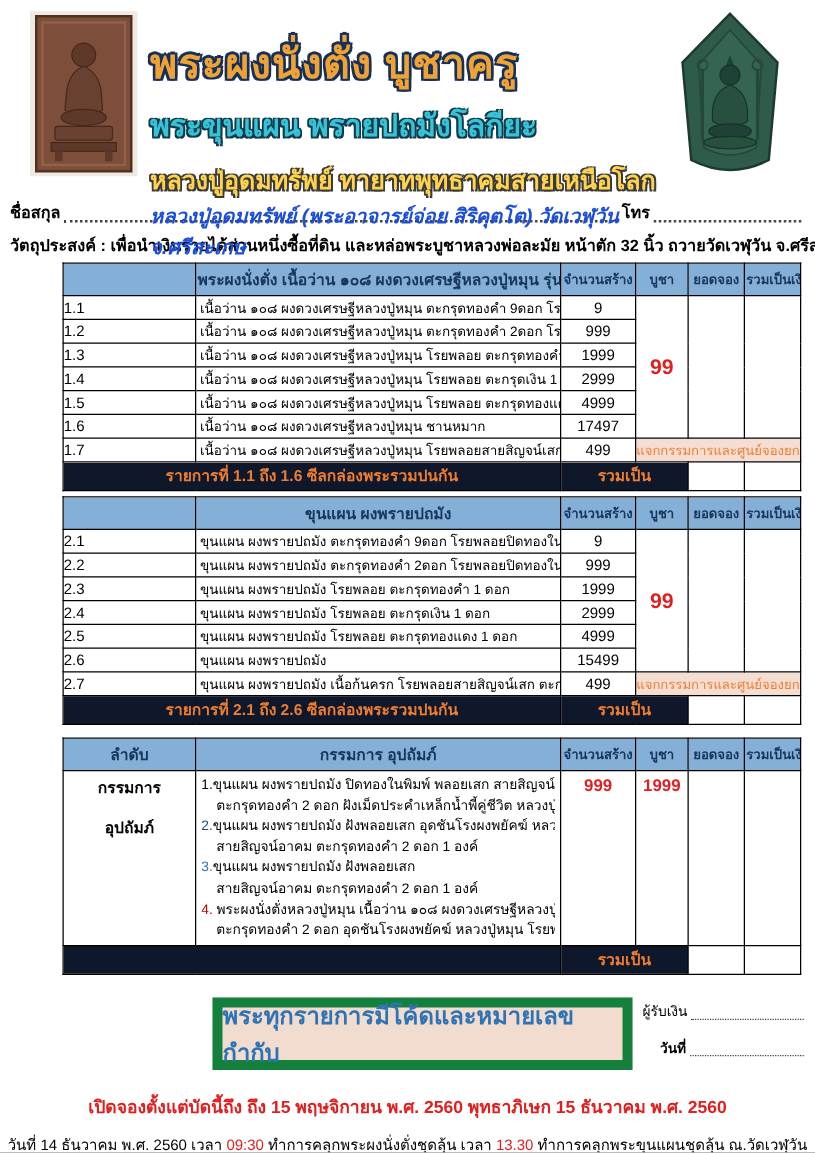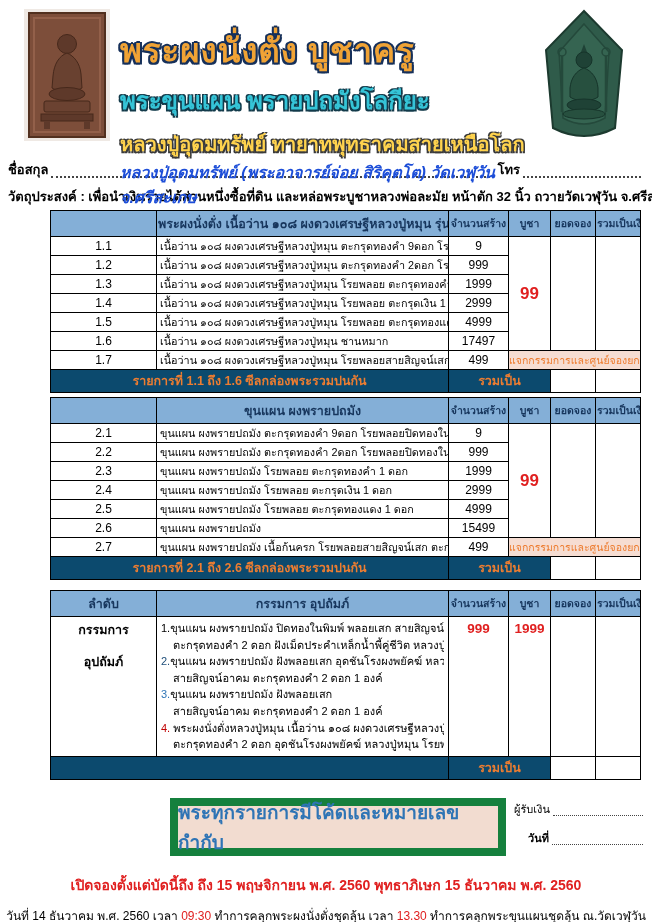--- a/index.html
+++ b/index.html
@@ -28,26 +28,26 @@
   
   .name-line { display:flex; align-items:flex-end; padding:2px 8px 0 8px; height:22px; font-size:13px; font-weight:bold; }
   .dots { flex:1; border-bottom:2px dotted #444; margin:0 3px 2px 3px; height:14px; }
   .dots.phone { max-width:118px; }
   .purpose { padding:6px 8px 2px 8px; font-size:13px; font-weight:bold; height:26px; white-space:nowrap; }
   
   table { border-collapse:collapse; margin:4px 0 0 50px; table-layout:fixed; width:590px; }
   td, th { border:1.4px solid #000; overflow:hidden; }
   th { background:#84afd7; color:#17365d; font-size:12.5px; font-weight:bold; height:26px; padding:0 1px; white-space:nowrap; }
   th.small { font-size:10.5px; }
-  td.no  { text-align:center; font-size:12px; height:19px; }
+  td.no  { text-align:left; font-size:12px; height:19px; }
   td.desc{ font-size:10.8px; padding:0 3px; white-space:nowrap; }
   td.qty { text-align:center; font-size:12px; }
   td.price-merged { text-align:center; font-size:17px; font-weight:bold; }
   td.note { font-size:10.5px; text-align:center; background:#f6ddd2; white-space:nowrap; }
-  tr.subtotal td { background:#0c4a6e; color:#ed7d31; font-weight:bold; font-size:12.5px;
+  tr.subtotal td { background:#0f172a; color:#ed7d31; font-weight:bold; font-size:12.5px;
                    text-align:center; height:23px; white-space:nowrap; }
   tr.subtotal td.blank { background:#ffffff; }
   
   td.t3label { vertical-align:top; text-align:center; font-size:12.5px; font-weight:bold; padding-top:3px; }
   td.t3label div { margin-bottom:12px; }
   td.t3content { vertical-align:top; font-size:11px; padding:3px 4px; }
   td.t3content .line { height:16.6px; line-height:16.6px; white-space:nowrap; overflow:hidden; }
   td.t3content .line .cont { padding-left:12px; }
   td.t3num { vertical-align:top; text-align:center; font-size:13.5px; font-weight:bold; padding-top:4px; }
   

